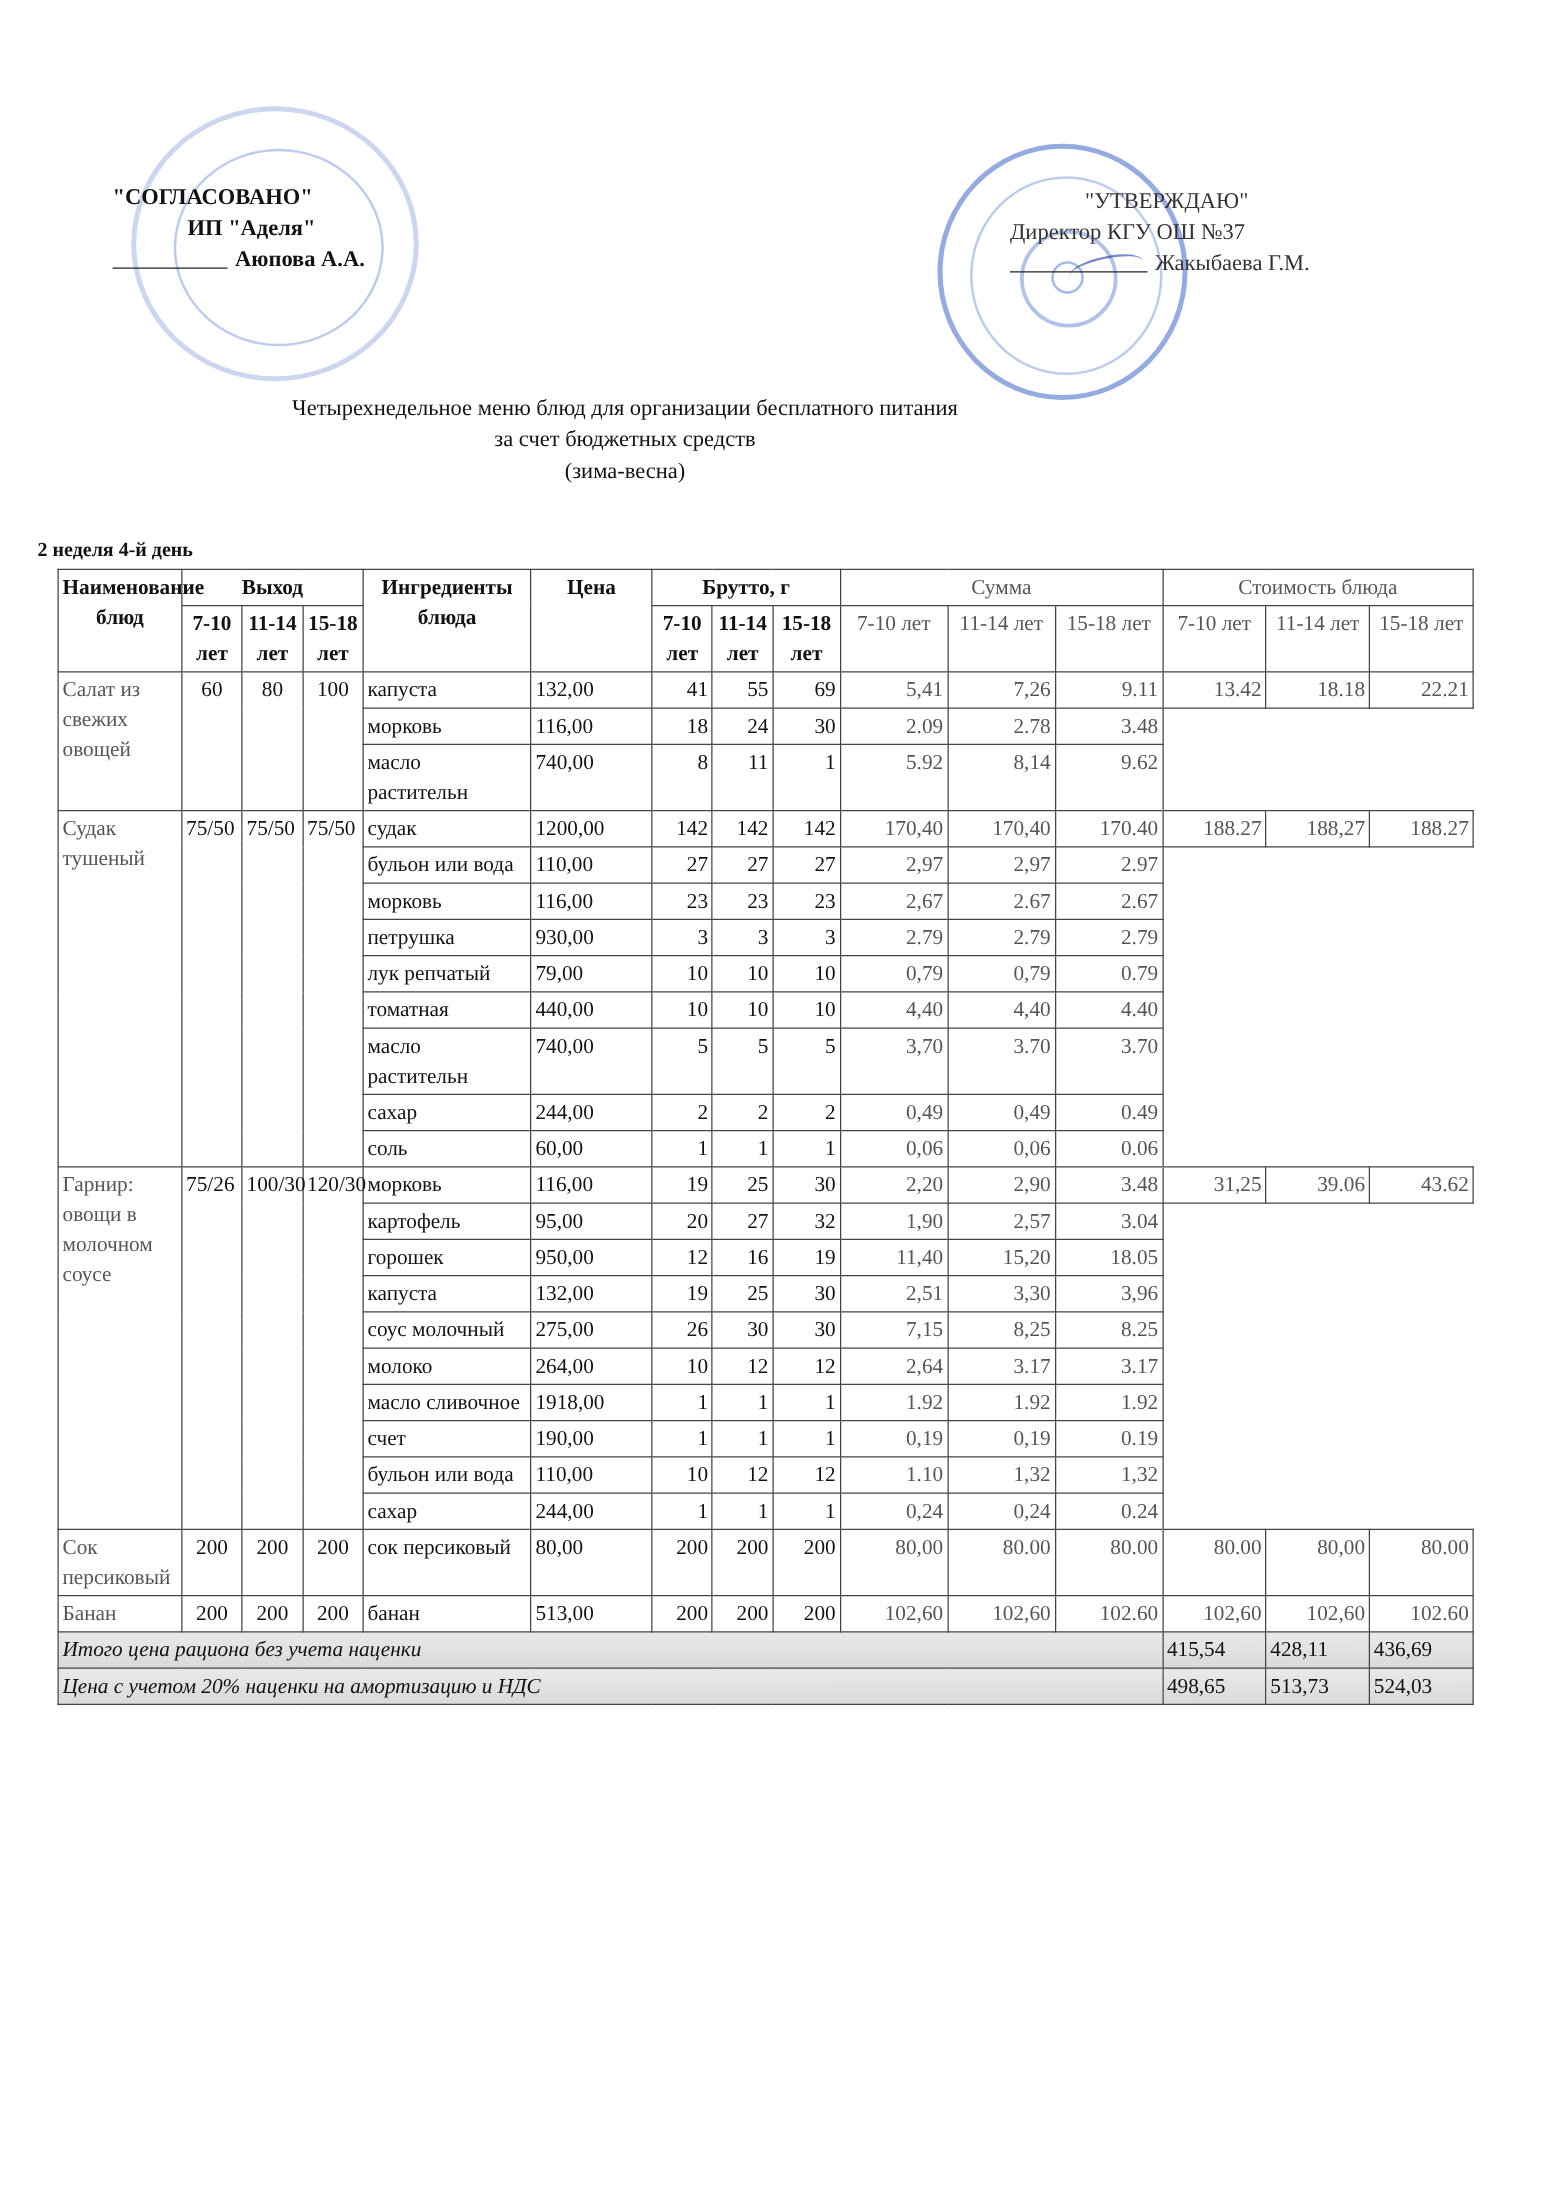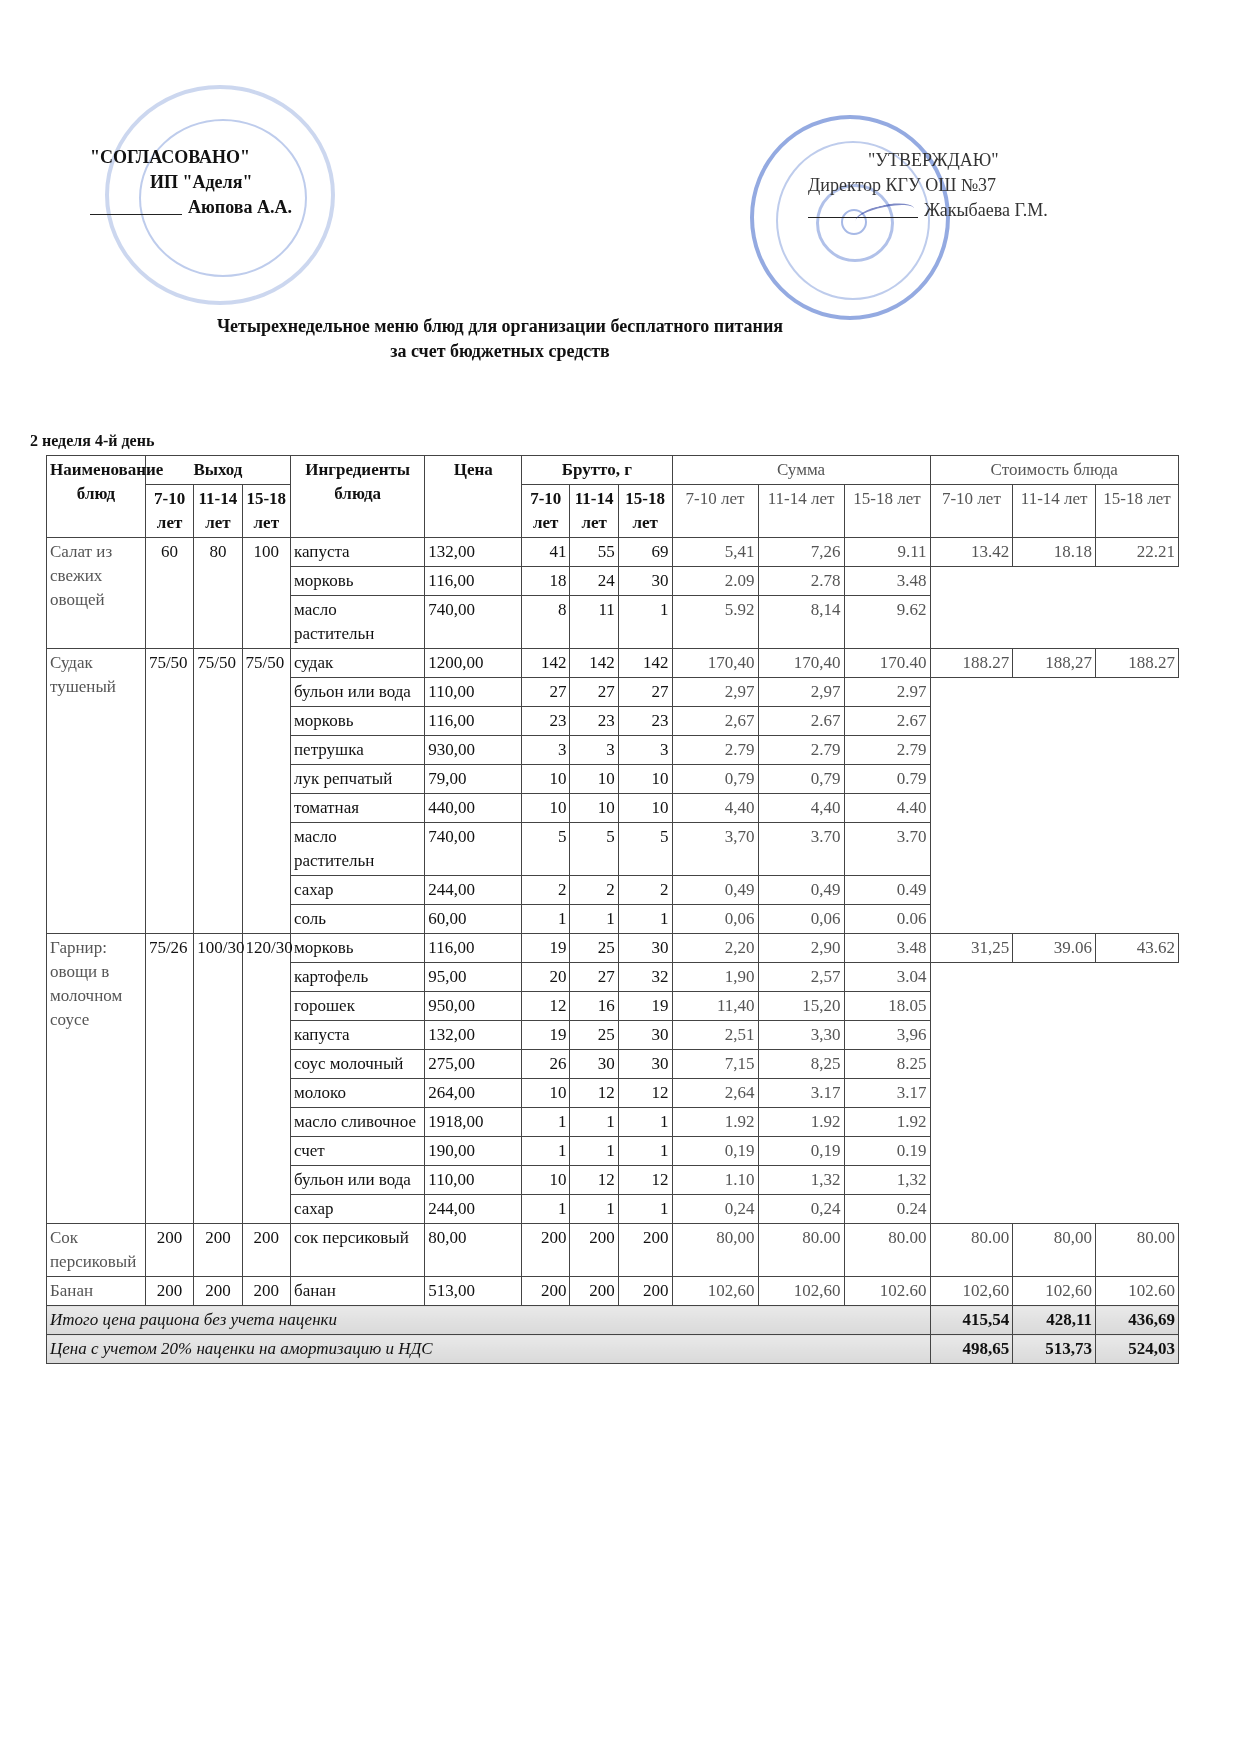--- a/index.html
+++ b/index.html
@@ -18,35 +18,35 @@
   #agreed .l1 { padding-left:0; }
   #agreed .l2 { padding-left:60px; }
   #agreed .l3 { padding-left:0; }
   #approved { left:808px; top:148px; font-weight:normal; color:#333; }
   #approved .l1 { padding-left:60px; }
   #approved .l2 { padding-left:0; }
   #approved .l3 { padding-left:0; }
   .sig-line { display:inline-block; width:92px; border-bottom:1px solid #222; margin-right:6px; vertical-align:-2px; }
   .sig-scribble { position:absolute; left:855px; top:205px; width:60px; height:18px; border-top:2px solid rgba(40,60,160,0.6); border-radius:50%; transform:rotate(-12deg); }
 
-  .title { position:absolute; left:0; width:1000px; text-align:center; font-weight:bold; font-size:18px; line-height:25px; font-family:"Liberation Serif", serif; }
+  .title { position:absolute; left:0; width:1000px; text-align:center; font-weight:normal; font-size:18px; line-height:25px; font-family:"Liberation Serif", serif; }
   #title-block { left:80px; top:314px; width:840px; }
   #title-block div { text-align:center; }
   #day-label { position:absolute; left:30px; top:432px; font-size:16px; font-weight:bold; }
 
   table.menu { position:absolute; left:46px; top:455px; width:1133px; border-collapse:collapse; font-size:17px; table-layout:fixed; }
   table.menu td, table.menu th { border:1.2px solid #444; padding:2px 3px; vertical-align:top; line-height:24px; }
   table.menu th { font-weight:bold; text-align:center; color:#111; }
   table.menu th.light { font-weight:normal; color:#555; }
   .num { text-align:right; }
   .c { text-align:center; }
   .dish { color:#555; }
   .muted { color:#555; }
   .total-row td { background:linear-gradient(#e9e9e9,#d9d9d9); font-style:italic; font-size:17px; }
-  .total-row td.tv { font-style:normal; font-weight:bold; text-align:right; }
+  .total-row td.tv { font-style:normal; font-weight:normal; }
   .empty-cell { border-left:1.2px solid #444 !important; border-top:none !important; border-bottom:none !important; border-right:none !important; }
 </style>
 </head>
 <body>
 
 <div class="stamp" id="stamp-left">
   <div class="inner"></div>
 </div>
 <div class="stamp" id="stamp-right">
   <div class="inner"></div>
@@ -62,20 +62,21 @@
 <div class="approval" id="approved">
   <div class="l1">"УТВЕРЖДАЮ"</div>
   <div class="l2">Директор КГУ ОШ №37</div>
   <div class="l3"><span class="sig-line" style="width:110px"></span><span>Жакыбаева Г.М.</span></div>
 </div>
 <div class="sig-scribble"></div>
 
 <div class="title" id="title-block">
   <div>Четырехнедельное меню блюд для организации бесплатного питания</div>
   <div>за счет бюджетных средств</div>
+  <div>(зима-весна)</div>
 </div>
 
 <div id="day-label">2 неделя 4-й день</div>
 
 <table class="menu" id="menu-table">
   <colgroup>
     <col style="width:92px">
       <col style="width:45px">
       <col style="width:45px">
       <col style="width:45px">

